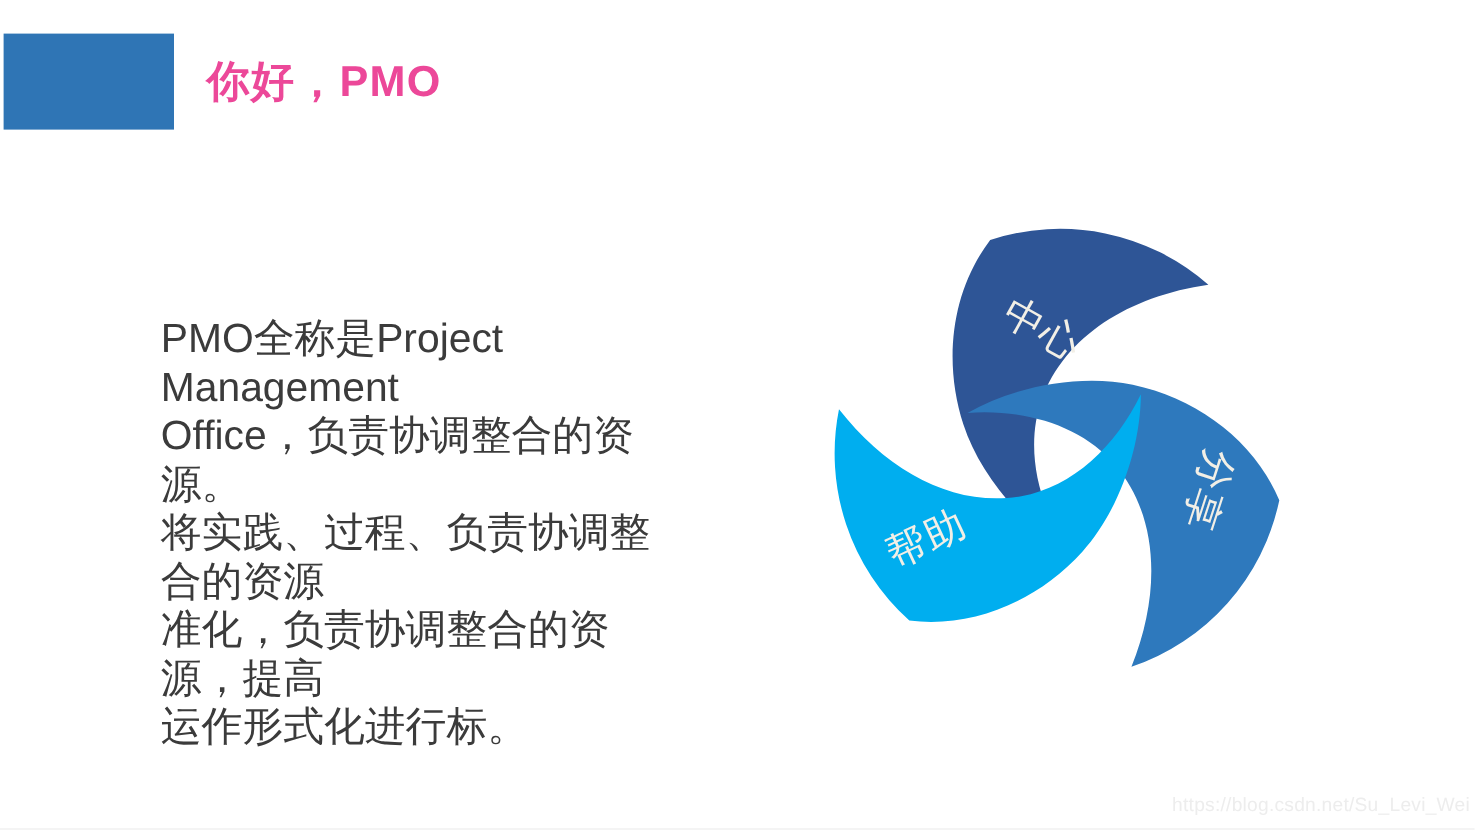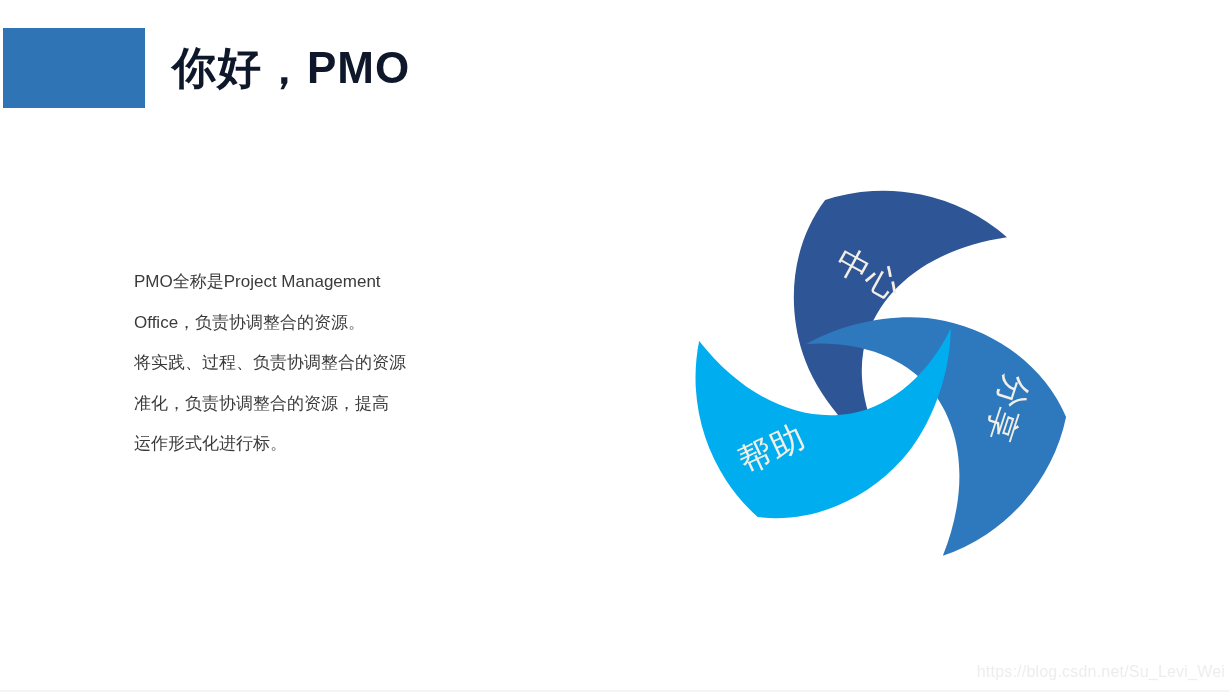--- a/index.html
+++ b/index.html
@@ -23,34 +23,34 @@
     left: 3px;
     top: 28px;
     width: 142px;
     height: 80px;
     background: #2F75B5;
   }
   #slide-title {
     position: absolute;
     left: 172px;
     top: 36px;
-    font-size: 44px;
+    font-size: 36px;
     font-weight: bold;
-    color: #0f172a;
+    color: #ec4899;
     letter-spacing: 1px;
     line-height: 64px;
     white-space: nowrap;
   }
   
   #body-copy {
     position: absolute;
     left: 134px;
     top: 262px;
     width: 420px;
-    font-size: 17px;
+    font-size: 34px;
     line-height: 40.5px;
     color: #3B3B3B;
     font-weight: 400;
   }
   #body-copy p {
     margin: 0;
   }
   
   #pinwheel-wrap {
     position: absolute;

